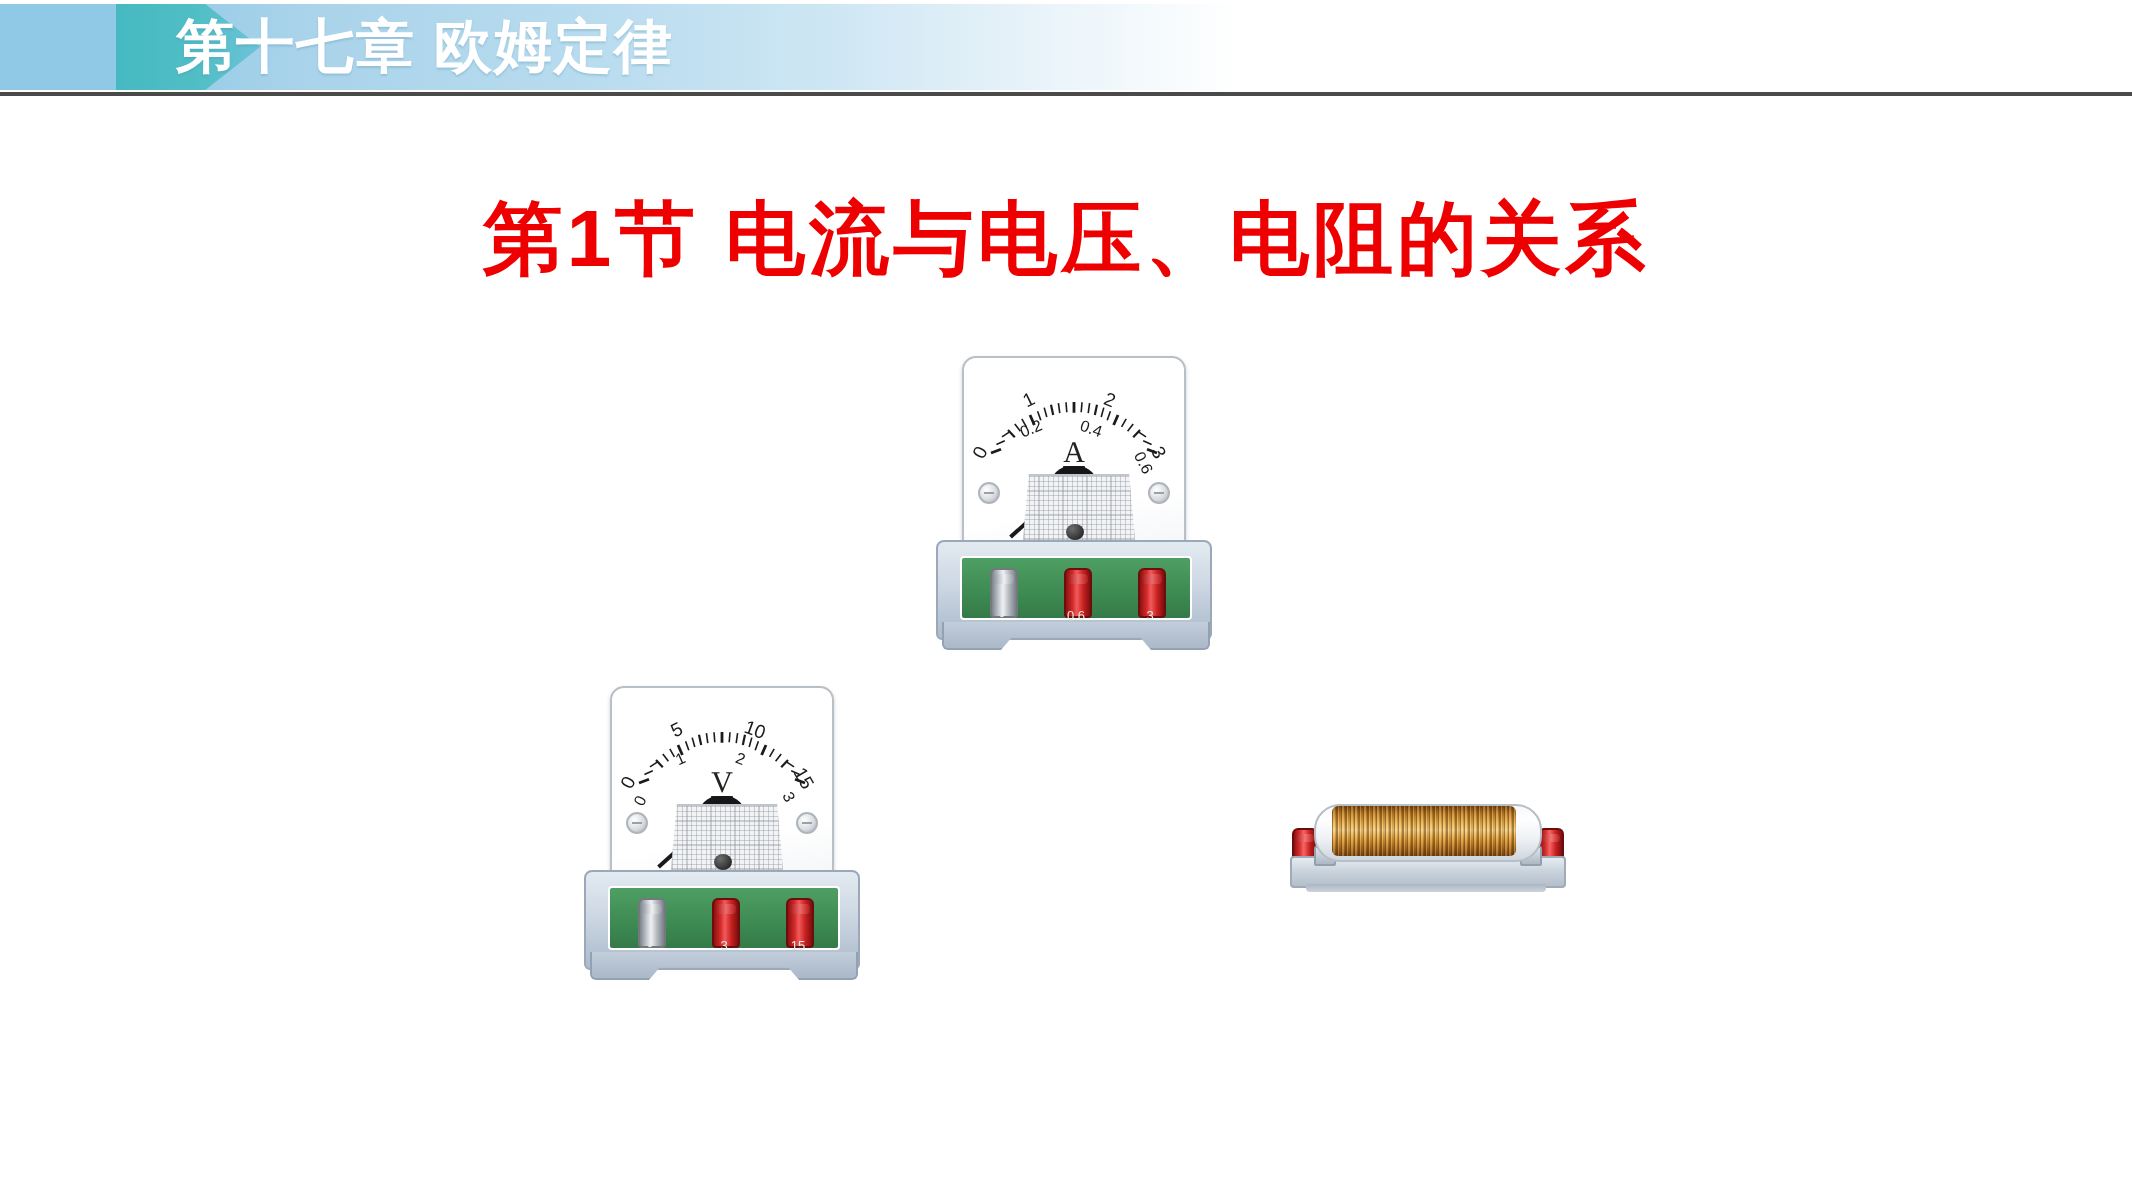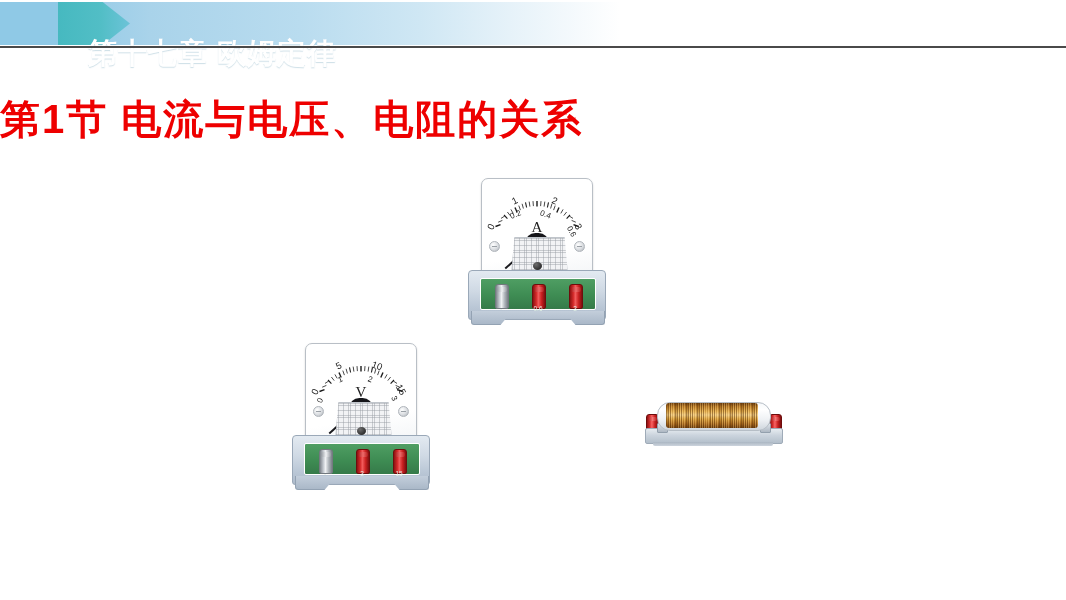--- a/index.html
+++ b/index.html
@@ -53,37 +53,37 @@
     left: 88px;
     top: 4px;
     height: 40px;
     line-height: 40px;
     font-size: 29px;
     font-weight: bold;
     color: #ffffff;
     letter-spacing: 1px;
     white-space: nowrap;
     text-shadow: 0 1px 1px rgba(80,140,170,0.28);
-    margin-top: 29px;
   }
   #header-rule {
     position: absolute;
     left: 0;
     top: 46px;
     width: 1066px;
     height: 2px;
     background: #4a4a4a;
   }
 
   
   #main-title {
     position: absolute;
     left: 0;
     top: 92px;
     width: 1066px;
+    text-align: center;
     font-size: 40px;
     font-weight: bold;
     color: #ee0000;
     letter-spacing: 2px;
     white-space: nowrap;
   }
 
   
   .meter {
     position: absolute;

